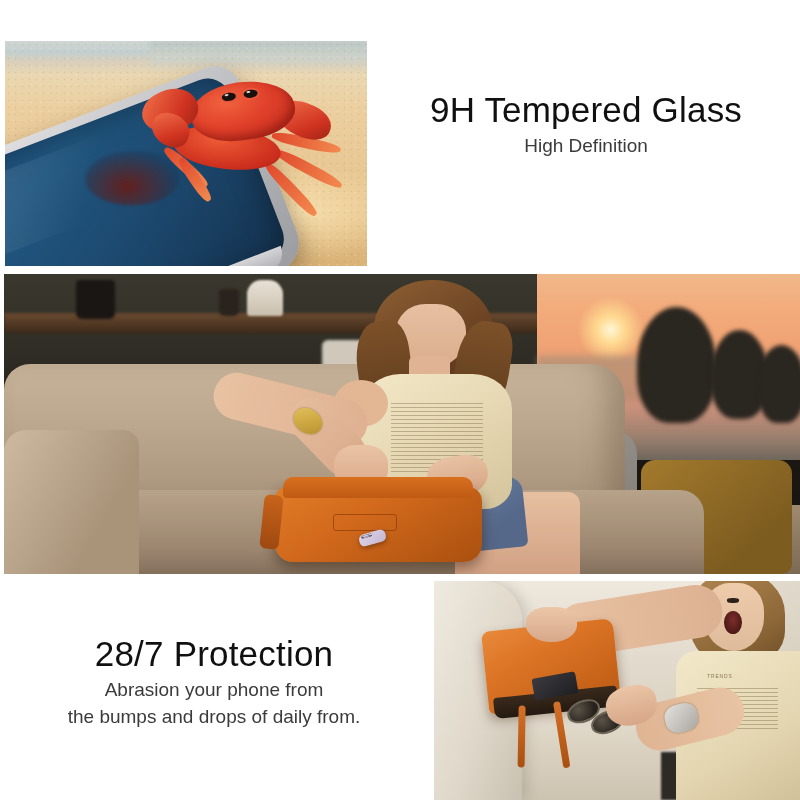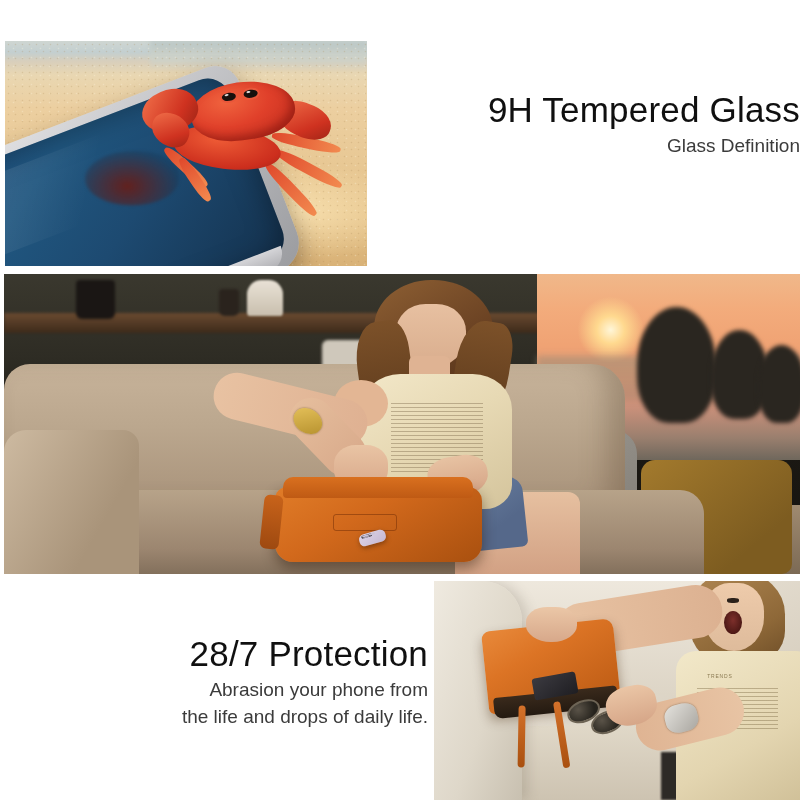--- a/index.html
+++ b/index.html
@@ -444,21 +444,21 @@
     font-size: 5px; letter-spacing: .8px; color: #8b7a52;
     font-family: "Liberation Sans", sans-serif;
   }
   .shock-top-lines {
     position: absolute; left: 16%; top: 24%; width: 62%; height: 28%;
     background-image: repeating-linear-gradient(to bottom,
       rgba(130,112,74,.45) 0 1px, rgba(0,0,0,0) 1px 4px);
   }
 
   
-  .text-block { position: absolute; text-align: right; }
+  .text-block { position: absolute; text-align: center; }
   #text-glass { left: 372px; top: 88px; width: 428px; }
   #text-protect { left: 0px; top: 632px; width: 428px; }
 
   .headline {
     font-size: 35px;
     line-height: 44px;
     color: #101010;
     font-weight: 400;
     letter-spacing: .2px;
     white-space: nowrap;
@@ -503,21 +503,21 @@
         <div class="crab-eye l"></div>
         <div class="crab-eye r"></div>
       </div>
       <div class="claw big-l"></div>
       <div class="claw big-l2"></div>
     </div>
   </div>
 
   <div class="text-block" id="text-glass">
     <div class="headline">9H Tempered Glass</div>
-    <div class="subline">Glass Definition</div>
+    <div class="subline">High Definition</div>
   </div>
 
   <div class="photo" id="panel-sofa">
     <div class="room-bg"></div>
     <div class="wall-shelf"></div>
     <div class="shelf-vase a"></div>
     <div class="shelf-vase b"></div>
     <div class="shelf-lamp"></div>
 
     <div class="window-sunset">
@@ -561,21 +561,21 @@
         <span class="phone-cam-dot" style="left:16%;top:12%;"></span>
         <span class="phone-cam-dot" style="left:40%;top:12%;"></span>
         <span class="phone-cam-dot" style="left:16%;top:26%;"></span>
       </div>
     </div>
   </div>
 
   <div class="text-block" id="text-protect">
     <div class="headline">28/7 Protection</div>
     <div class="subline">Abrasion your phone from</div>
-    <div class="subline">the life and drops of daily life.</div>
+    <div class="subline">the bumps and drops of daily from.</div>
   </div>
 
   <div class="photo" id="panel-shock">
     <div class="shock-bg"></div>
     <div class="shock-sofa-back"></div>
     <div class="shock-sofa-seat"></div>
     <div class="shock-sofa-dark"></div>
     <div class="shock-sofa-left"></div>
 
     <div class="shock-head">

